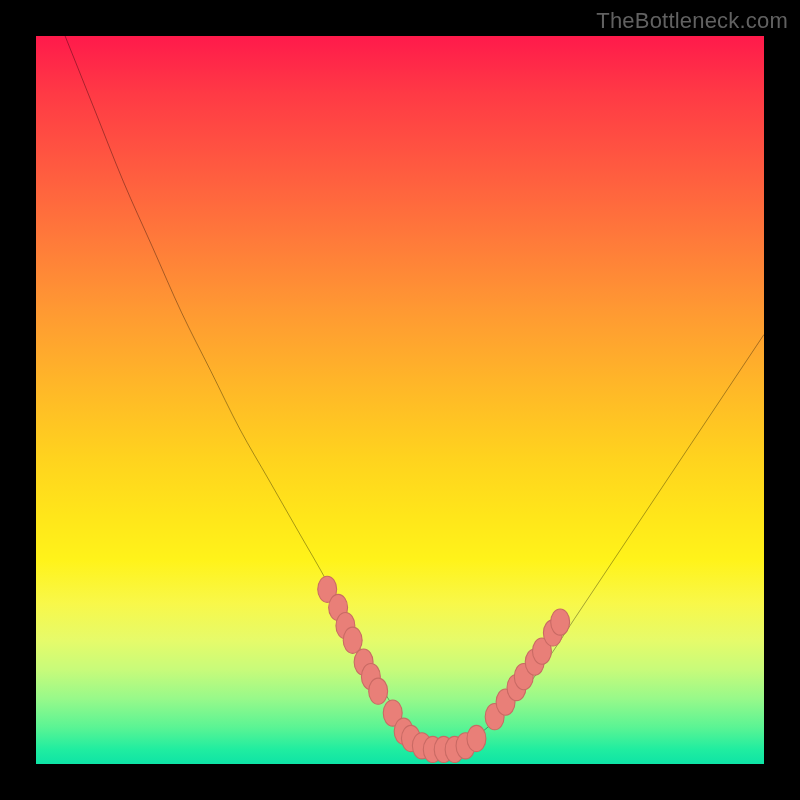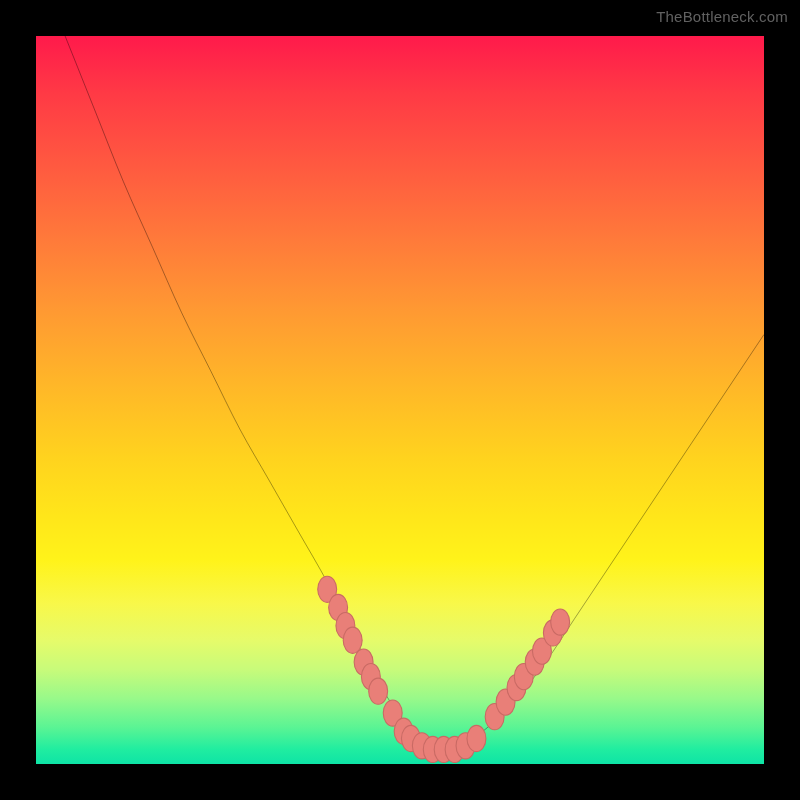--- a/index.html
+++ b/index.html
@@ -47,21 +47,21 @@
       #5af494 95%,
       #20eda0 98%,
       #0ee4a6 100%
     );
   }
   .watermark {
     position: absolute;
     top: 8px;
     right: 12px;
     color: #616161;
-    font-size: 15px;
+    font-size: 22px;
     letter-spacing: 0.2px;
     font-weight: 400;
     user-select: none;
   }
   svg.curve {
     position: absolute;
     inset: 0;
     width: 100%;
     height: 100%;
     overflow: visible;

